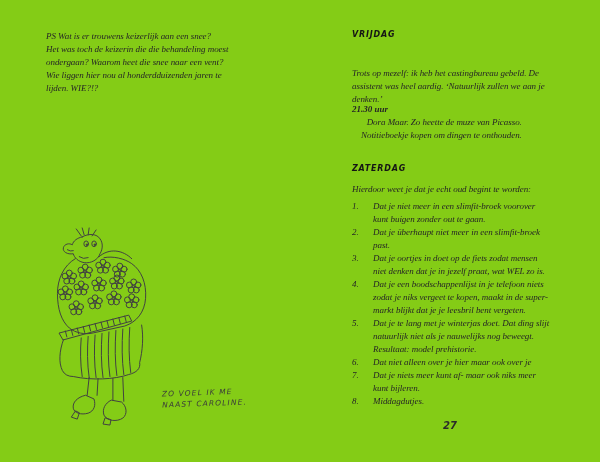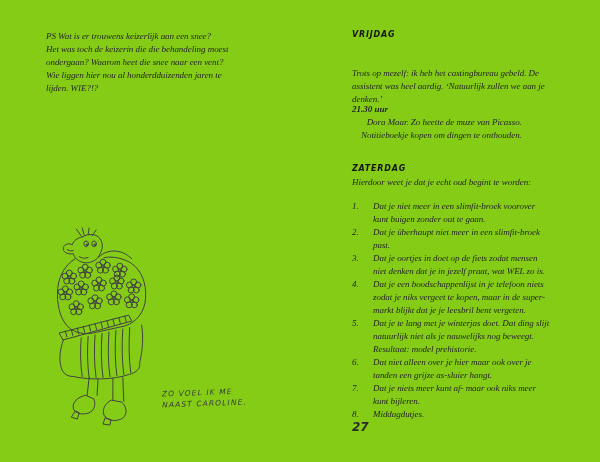--- a/index.html
+++ b/index.html
@@ -9,26 +9,26 @@
   .body-copy{font-size:9px;line-height:13px;letter-spacing:-0.05px;}
   .left-para{position:absolute;left:46px;top:30px;}
   .sec-header{position:absolute;left:352px;font-family:"DejaVu Sans",sans-serif;
               font-weight:bold;font-size:8px;letter-spacing:0.8px;color:#151515;}
   .fri-header{top:30px;text-align:center;}
   .sat-header{top:164px;text-align:right;}
   .fri-para{position:absolute;left:352px;top:41px;margin-top:26px;}
   .time-label{position:absolute;left:352px;top:103px;font-size:9px;font-weight:bold;letter-spacing:0;}
   .time-lines{position:absolute;left:352px;top:116px;text-align:right;}
   .indent{padding-left:9px;}
-  .intro-line{position:absolute;left:352px;top:176px;}
+  .intro-line{position:absolute;left:352px;top:183px;}
   .list{position:absolute;left:352px;top:200px;}
   .li{display:flex;}
   .num{flex:0 0 21px;width:21px;}
-  .pagenum{position:absolute;left:352px;top:420px;width:196px;text-align:left;
-           font-family:"DejaVu Sans",sans-serif;font-weight:bold;font-size:12px;color:#2a2a2a;}
+  .pagenum{position:absolute;left:352px;top:420px;width:196px;text-align:center;
+           font-family:"DejaVu Sans",sans-serif;font-weight:bold;font-size:10px;color:#2a2a2a;}
   .figure-wrap{position:absolute;left:55px;top:226px;width:96px;height:204px;}
   .caption{position:absolute;left:162px;top:387px;font-family:"DejaVu Sans",sans-serif;
            font-size:7.5px;letter-spacing:1.1px;line-height:11px;color:#3a3a3a;
            transform:rotate(-2deg);}
 </style>
 </head>
 <body>
 
 <div class="spread">
 
@@ -164,37 +164,36 @@
       <span class="num">3.</span>
       <span>
         <span class="ln">Dat je oortjes in doet op de fiets zodat mensen</span>
         <span class="ln">niet denken dat je in jezelf praat, wat WEL zo is.</span>
       </span>
     </div>
     <div class="li">
       <span class="num">4.</span>
       <span>
         <span class="ln">Dat je een boodschappenlijst in je telefoon niets</span>
-        <span class="ln">zodat je niks vergeet te kopen, maar in de super-</span>
+        <span class="ln">zodat je niks vergeet te kopen, maakt in de super-</span>
         <span class="ln">markt blijkt dat je je leesbril bent vergeten.</span>
       </span>
     </div>
     <div class="li">
       <span class="num">5.</span>
       <span>
         <span class="ln">Dat je te lang met je winterjas doet. Dat ding slijt</span>
         <span class="ln">natuurlijk niet als je nauwelijks nog beweegt.</span>
         <span class="ln">Resultaat: model prehistorie.</span>
       </span>
     </div>
     <div class="li">
       <span class="num">6.</span>
       <span>
         <span class="ln">Dat niet alleen over je hier maar ook over je</span>
-        <span class="ln">tanden een grijze as-sluier hangt.</span>
       </span>
     </div>
     <div class="li">
       <span class="num">7.</span>
       <span>
         <span class="ln">Dat je niets meer kunt af- maar ook niks meer</span>
         <span class="ln">kunt bijleren.</span>
       </span>
     </div>
     <div class="li">

